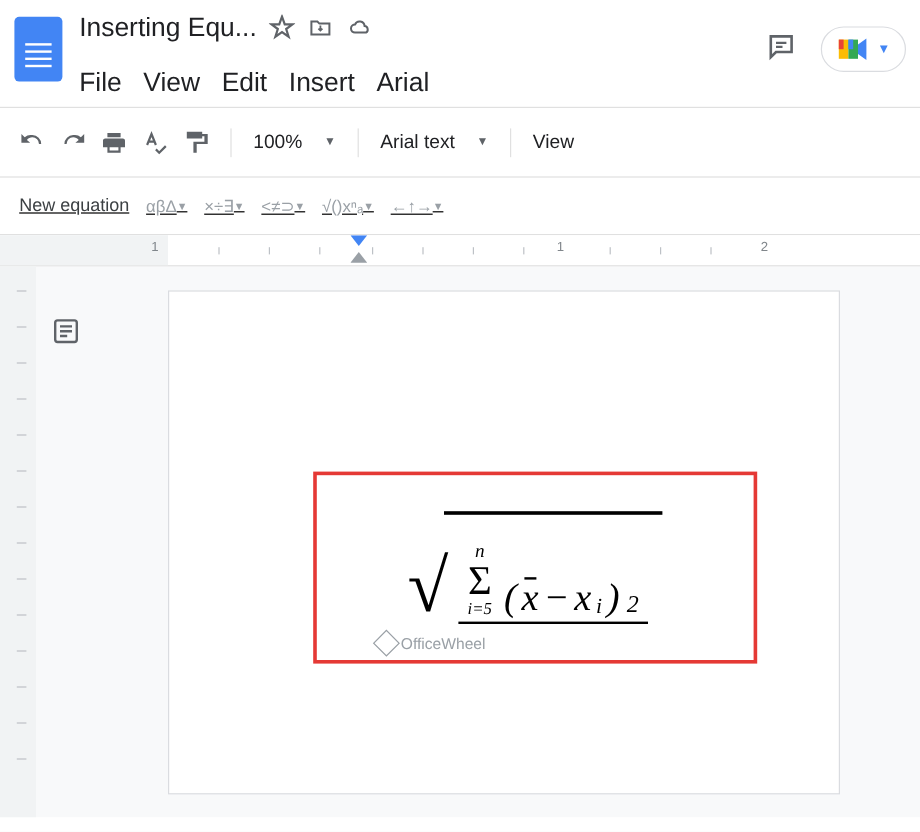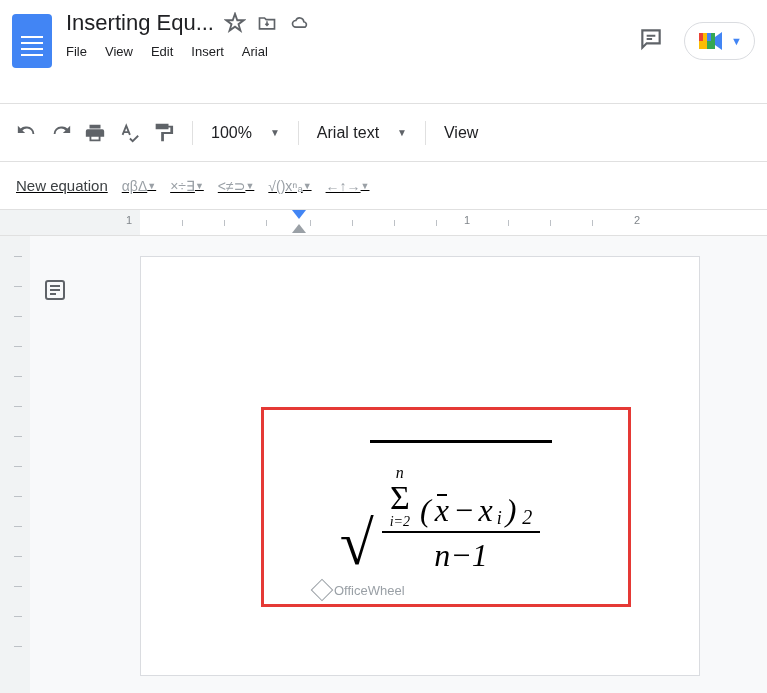--- a/index.html
+++ b/index.html
@@ -1,25 +1,25 @@
 <!DOCTYPE html>
 <html><head>
   <meta charset="utf-8">
   <style>
     * { margin: 0; padding: 0; box-sizing: border-box; }
     body { font-family: Arial, sans-serif; background: #fff; width: 767px; height: 693px; overflow: hidden; }
     
-    .header { display: flex; align-items: flex-start; padding: 8px 12px 0 12px; border-bottom: 1px solid #e0e0e0; height: 104px; }
+    .header { display: flex; align-items: flex-start; padding: 8px 12px 0 12px; border-bottom: 1px solid #e0e0e0; height: 90px; }
     .docs-icon { width: 40px; height: 54px; background: #4285f4; border-radius: 4px; margin-right: 14px; margin-top: 6px; display: flex; align-items: center; justify-content: center; flex-shrink: 0; }
     .docs-icon-inner { width: 22px; height: 2px; background: #fff; box-shadow: 0 -6px 0 #fff, 0 6px 0 #fff, 0 12px 0 #fff; margin-top: 4px; }
     .title-area { flex: 1; }
     .title-row { display: flex; align-items: center; gap: 10px; margin-bottom: 4px; margin-top: 2px; }
     .doc-title { font-size: 22px; color: #202124; }
     .title-icon { color: #5f6368; display: flex; align-items: center; justify-content: center; cursor: pointer; }
-    .menu-bar { display: flex; gap: 18px; font-size: 13px; color: #202124; margin-top: 8px; }
+    .menu-bar { display: flex; gap: 18px; font-size: 22px; color: #202124; margin-top: 20px; }
     .menu-item { cursor: pointer; }
     .header-right { display: flex; align-items: center; gap: 20px; margin-left: auto; margin-top: 14px; }
     .comment-icon { color: #5f6368; }
     .meet-button { border: 1px solid #dadce0; border-radius: 24px; padding: 6px 12px; display: flex; align-items: center; gap: 6px; cursor: pointer; }
     .meet-logo { width: 28px; height: 24px; position: relative; }
     .meet-caret { color: #4285f4; font-size: 11px; }
     
     .toolbar { display: flex; align-items: center; padding: 8px 16px; border-bottom: 1px solid #e0e0e0; gap: 12px; height: 58px; }
     .tb-icon { color: #5f6368; cursor: pointer; display: flex; align-items: center; }
     .tb-sep { width: 1px; height: 24px; background: #e0e0e0; margin: 0 6px; }
@@ -243,34 +243,31 @@
       <div class="equation-box">
         <div class="formula">
           <span class="sqrt-wrap">
             <span class="sqrt-sym">√</span>
             <span class="sqrt-content">
               <span class="frac">
                 <span class="frac-num">
                   <span class="sigma">
                     <span class="sigma-top">n</span>
                     <span>Σ</span>
-                    <span class="sigma-bot">i=2</span>
+                    <span class="sigma-bot">i=5</span>
                   </span>
                   <span>(</span>
                     <span class="xbar">x</span>
                     <span>−</span>
                     <span>x</span>
                     <span class="sub">i</span>
                     <span>)</span>
                     <span class="sup">2</span>
                 </span>
                 <span class="frac-line"></span>
-                <span class="frac-den">
-                  <span>n</span><span>−</span><span>1</span>
-                </span>
               </span>
             </span>
           </span>
         </div>
         <div class="watermark">
           <span class="wm-icon"></span>
           <span>OfficeWheel</span>
         </div>
       </div>
     </div>

